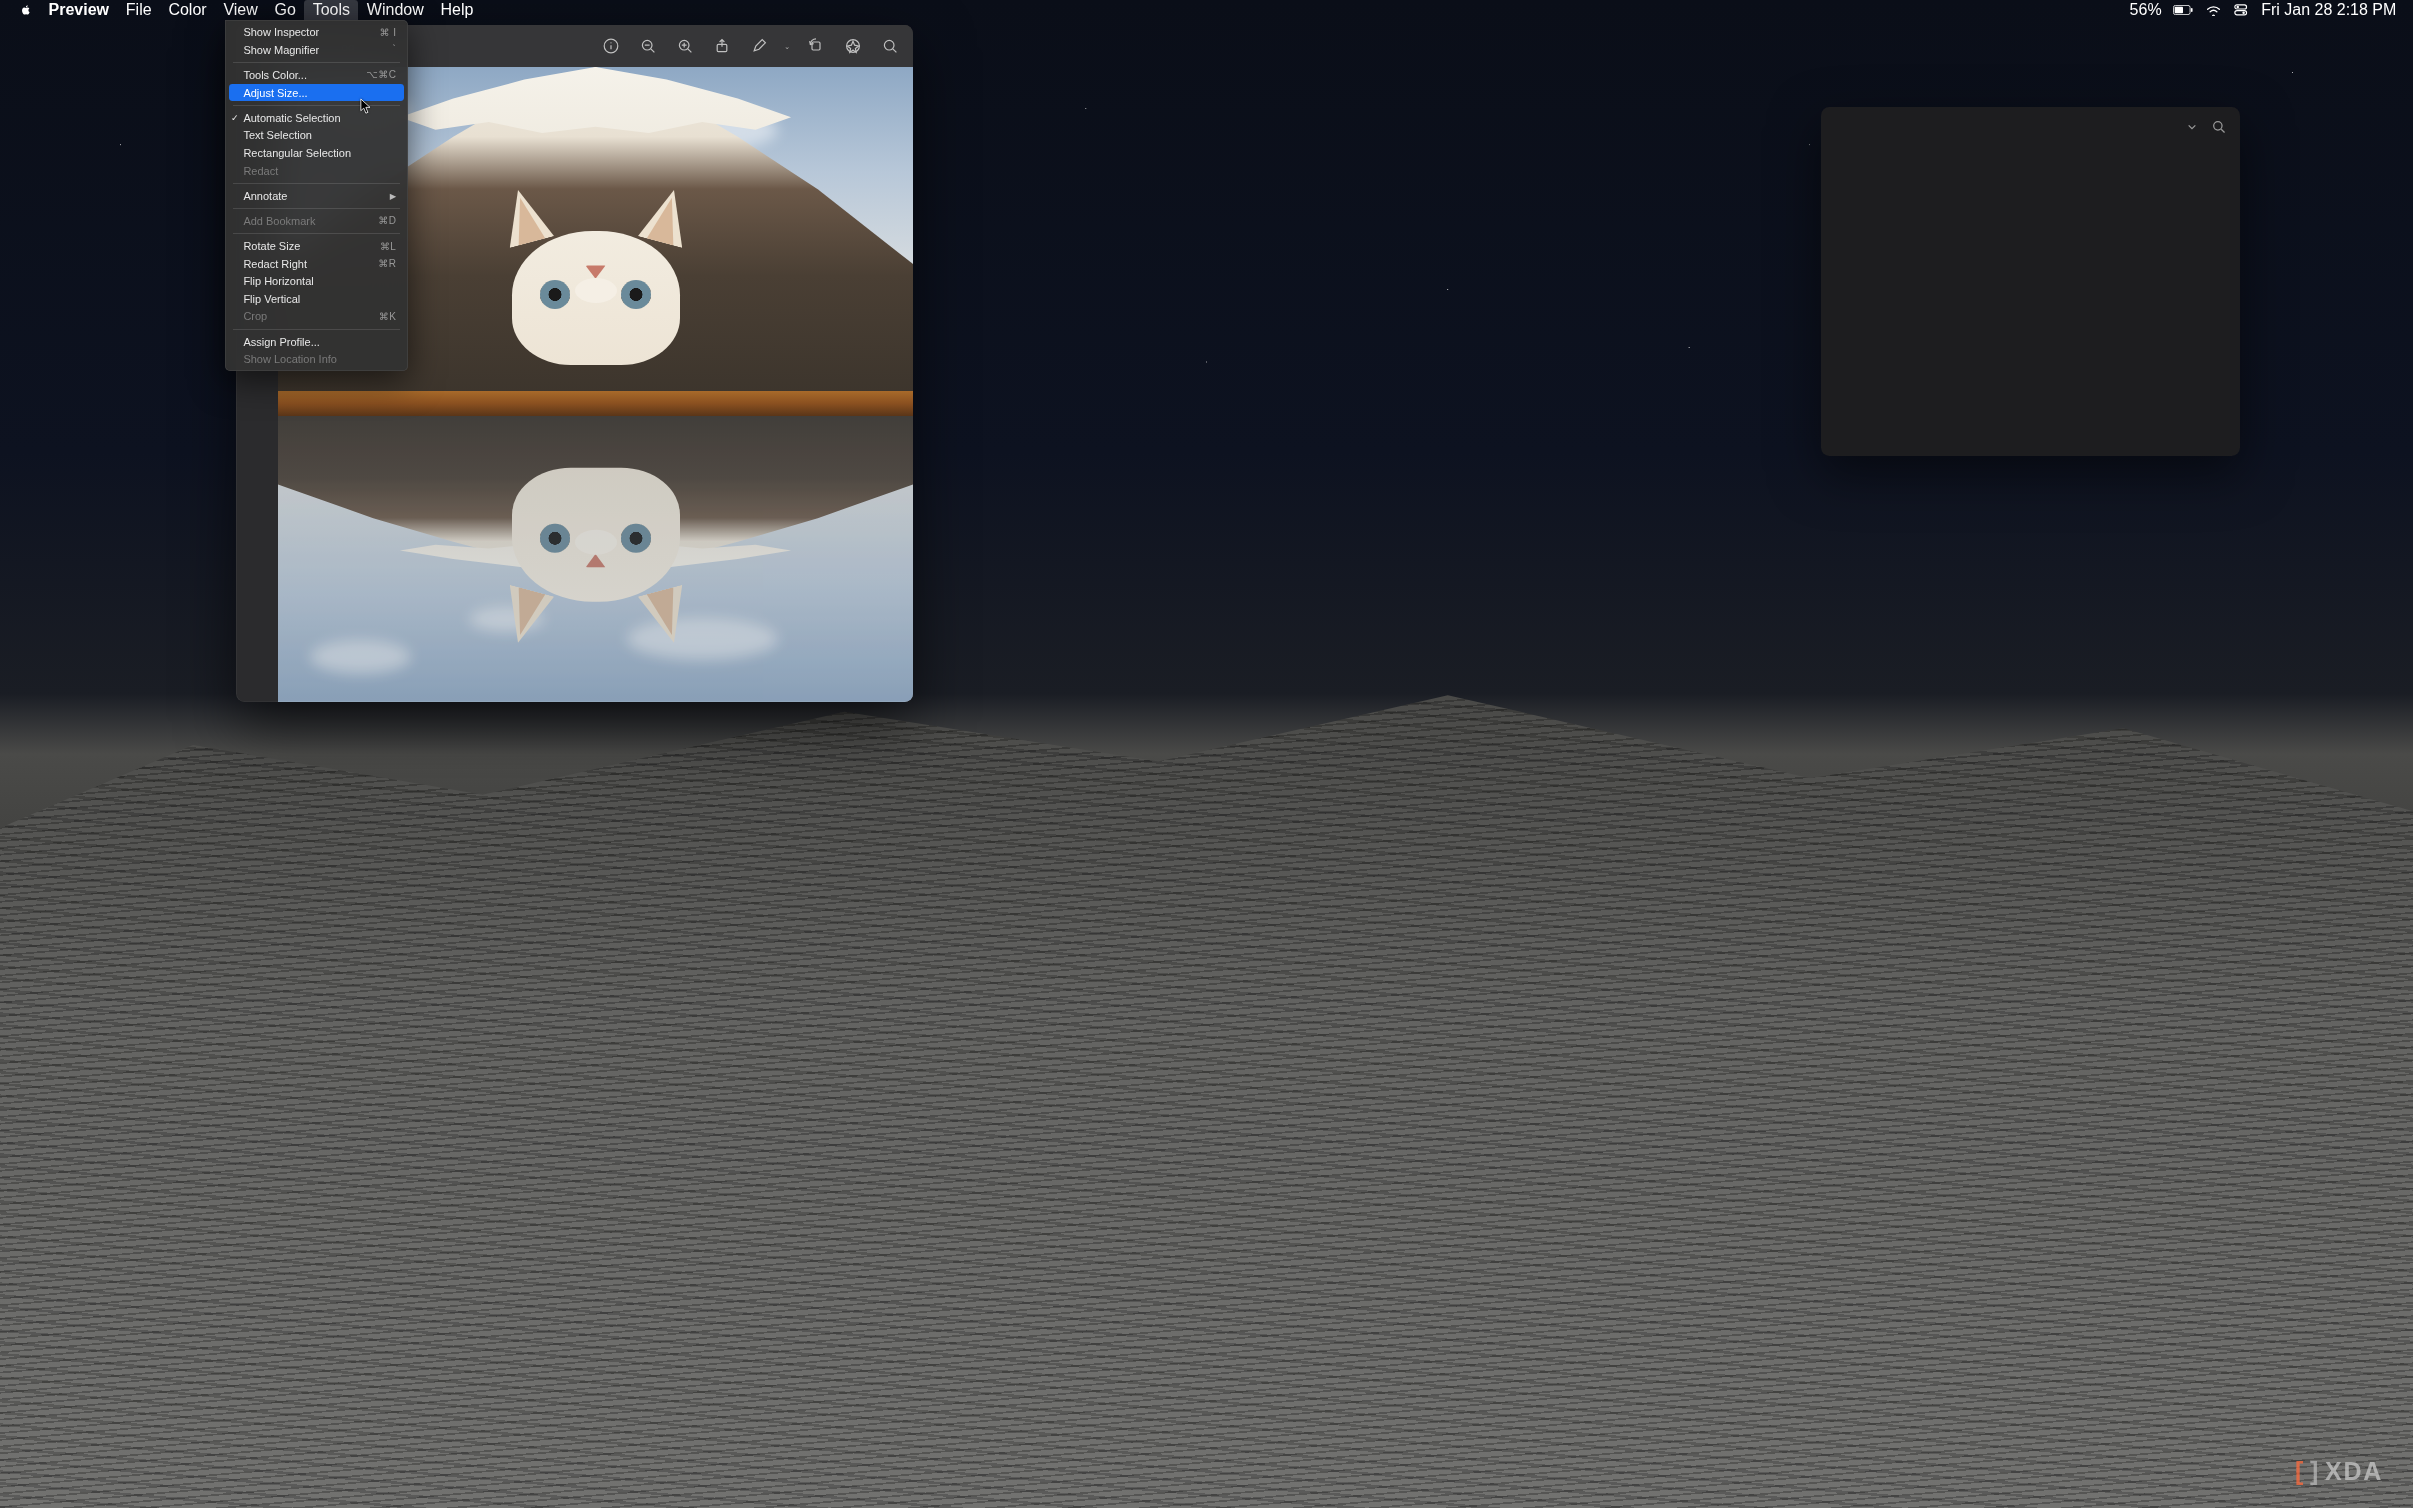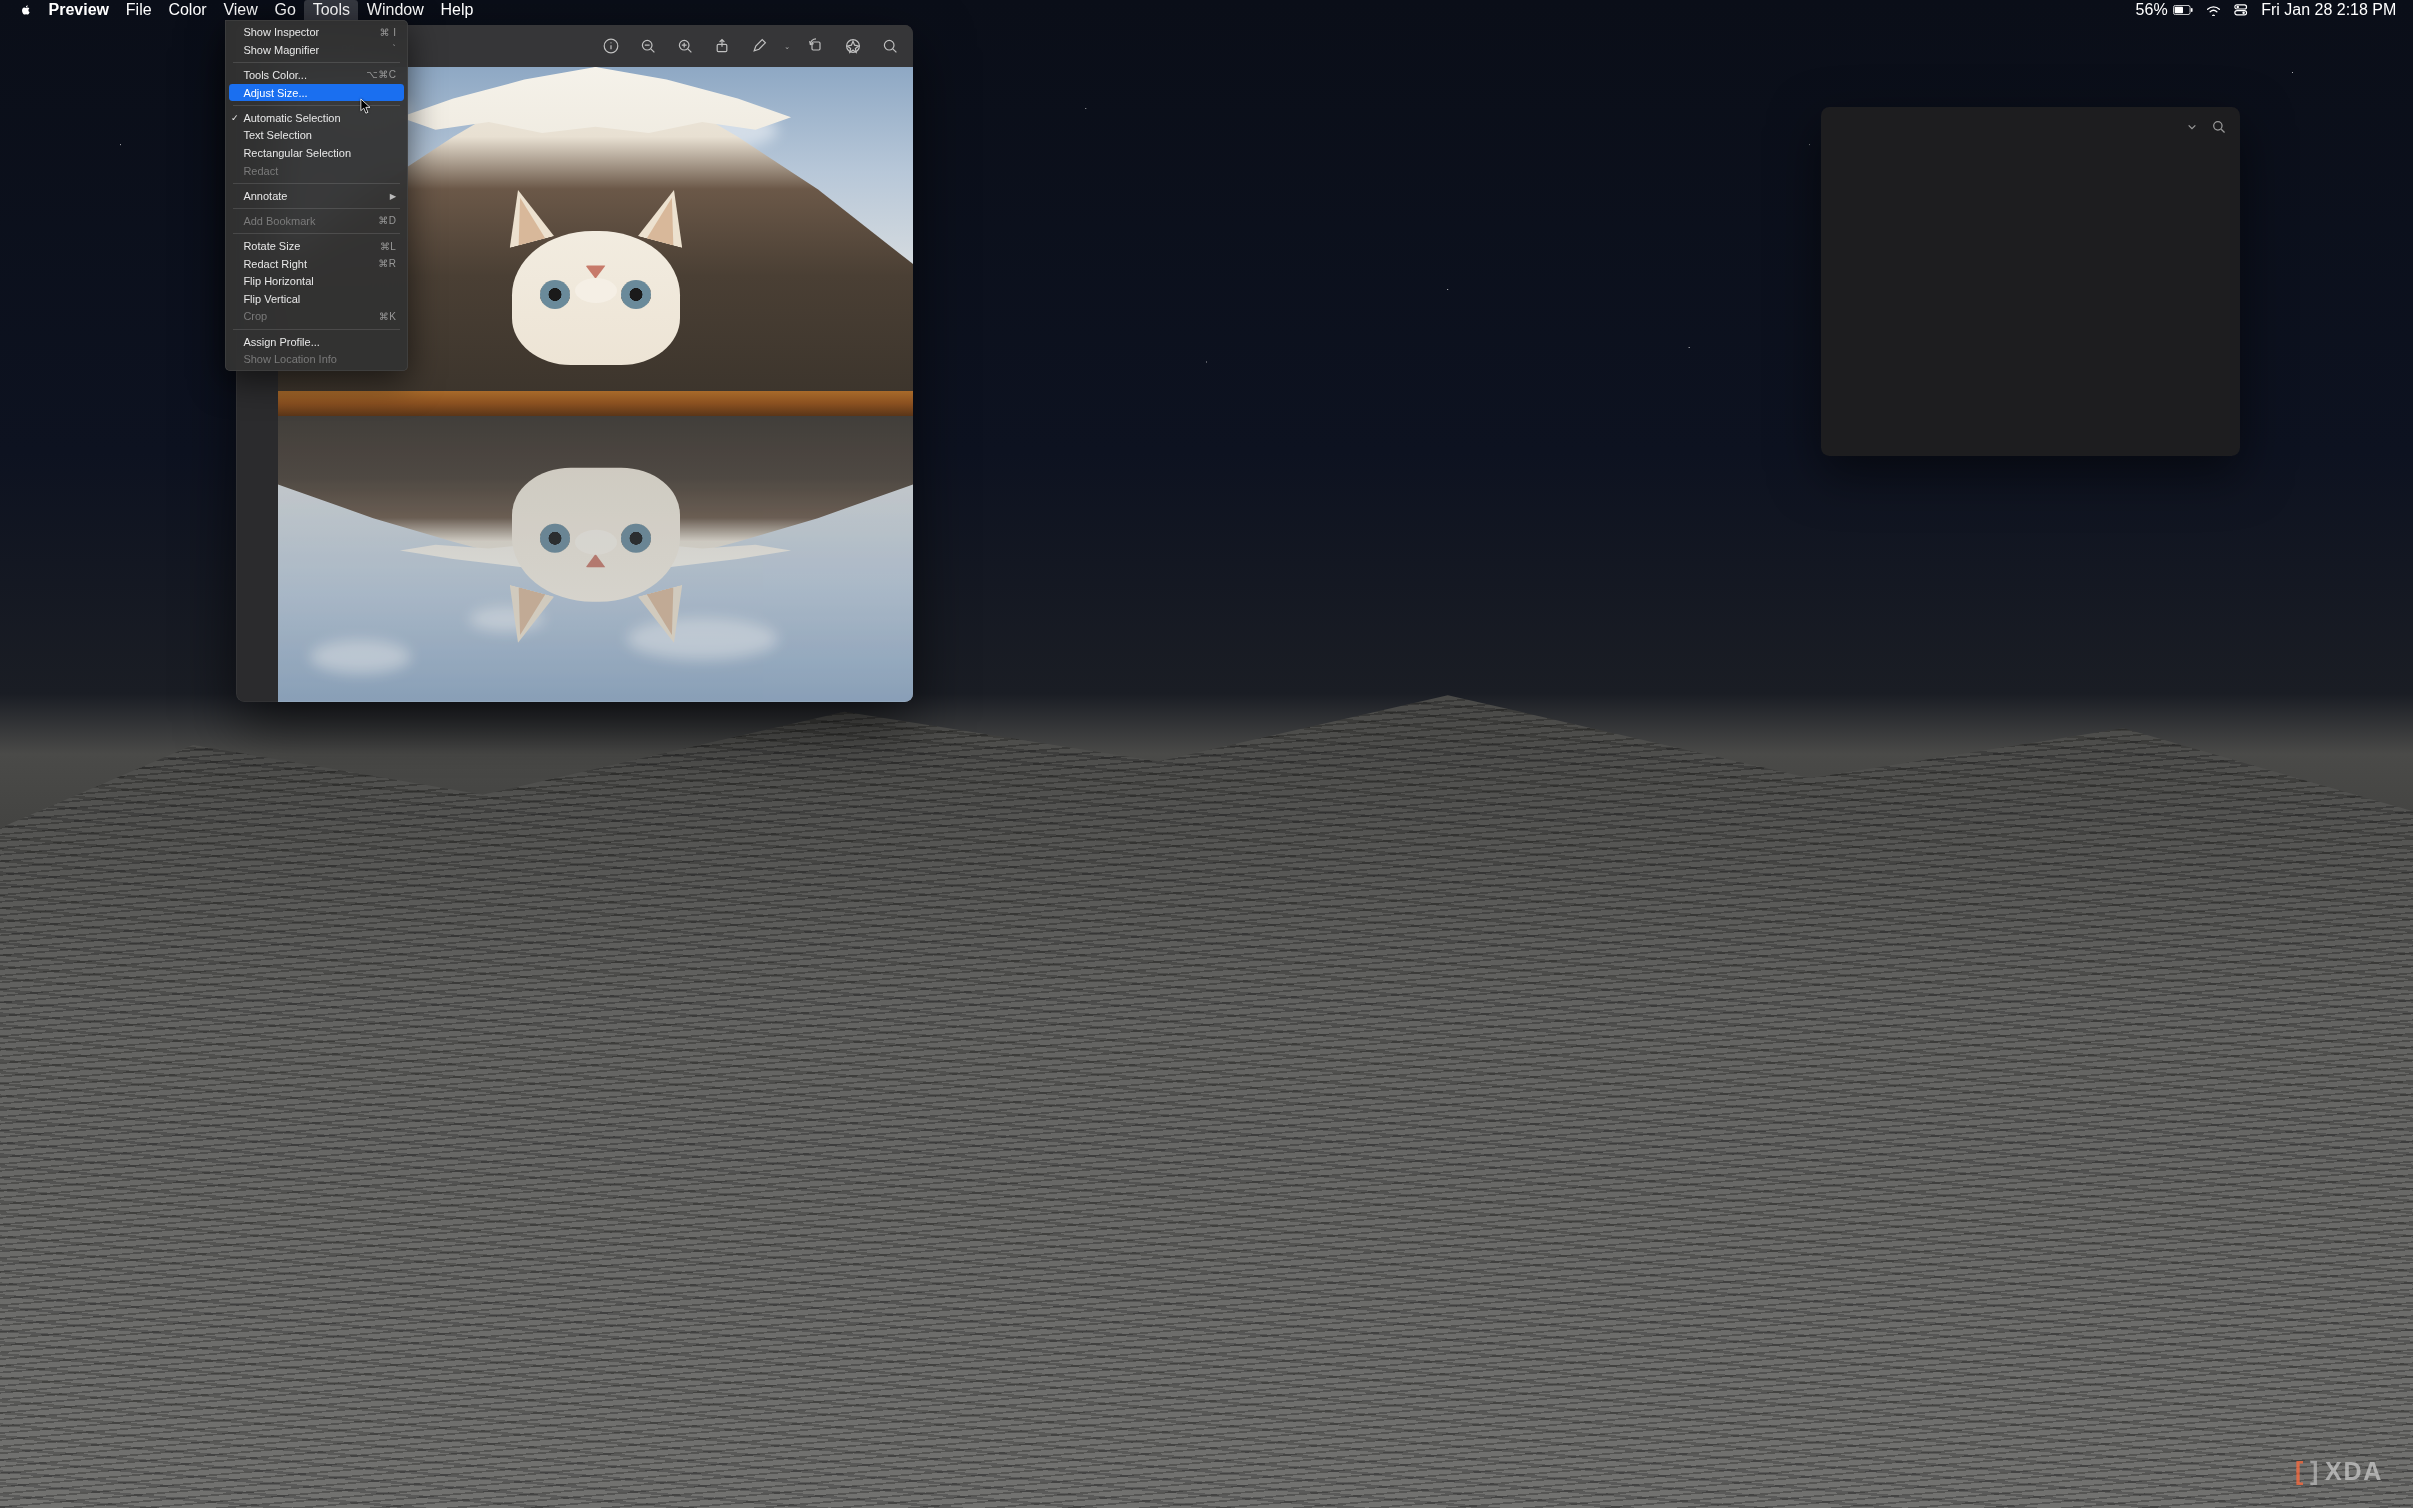--- a/index.html
+++ b/index.html
@@ -42,21 +42,21 @@
   position: absolute; top: 0; left: 0; right: 0; height: 20px;
   display: flex; align-items: center; justify-content: space-between;
   padding: 0 10px 0 11.7px;
   color: #fff; font-size: 16px;
   background: rgba(0,0,0,0.0);
 }
 .menubar-left, .menubar-right { display: flex; align-items: center; gap: 0; }
 .menubar-left .mi { padding: 0 8.4px; height: 20px; display: flex; align-items: center; cursor: default; }
 .menubar-left .mi.app { font-weight: 600; }
 .menubar-left .mi.open { background: rgba(255,255,255,0.18); border-radius: 3.4px 3.4px 0 0; }
-.menubar-right .ri { padding: 0 6.7px; height: 20px; display: flex; align-items: center; gap: 5px; }
+.menubar-right .ri { padding: 0 6.7px; height: 20px; display: flex; align-items: center; gap: 11px; }
 .menubar-right svg { display: block; }
 .apple-logo svg { width: 11.7px; height: 11.7px; fill: #fff; }
 
 
 .dropdown {
   position: absolute; top: 20px; left: 225px; width: 183px;
   background: rgba(50,50,50,0.95);
   backdrop-filter: blur(17px);
   border-radius: 0 5px 5px 5px;
   box-shadow: 0 8.4px 34px rgba(0,0,0,0.6), inset 0 0 0 0.8px rgba(255,255,255,0.08);

